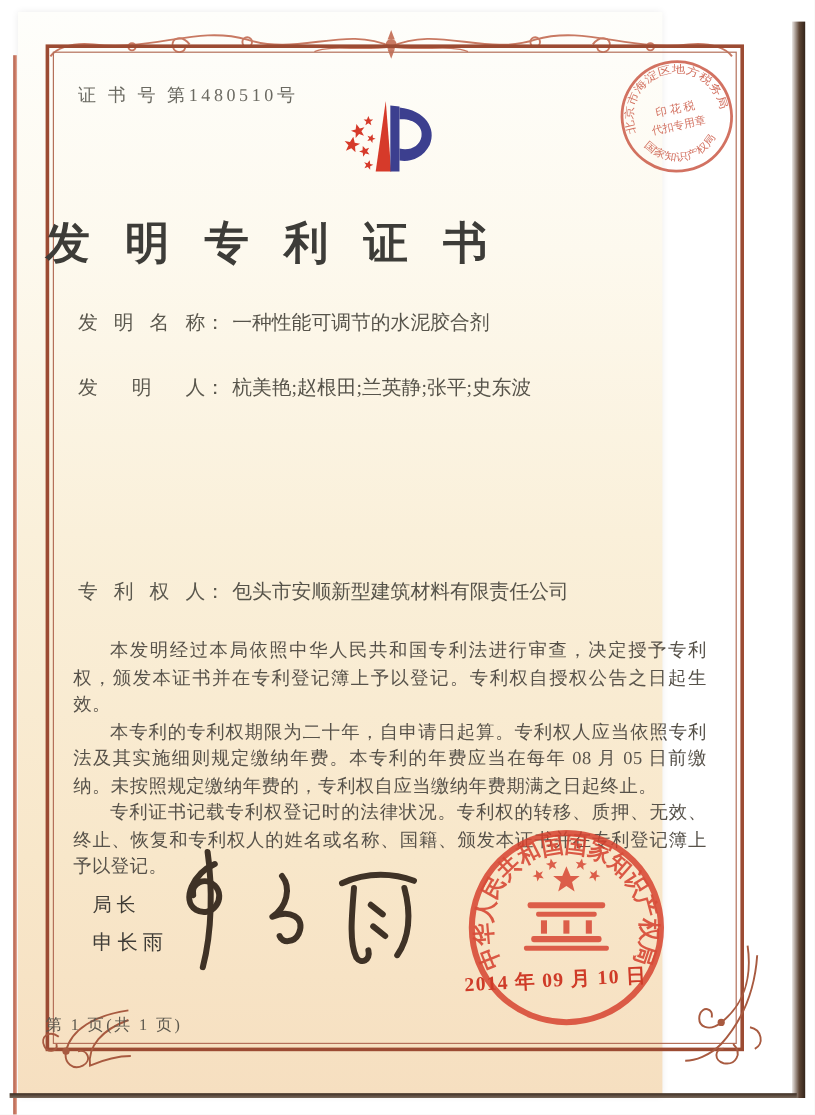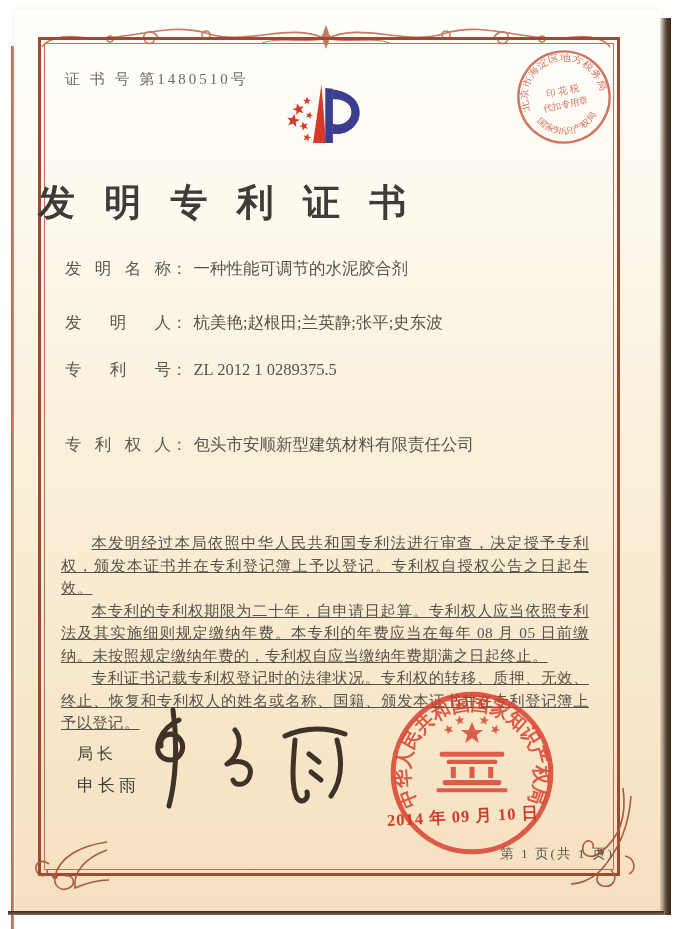--- a/index.html
+++ b/index.html
@@ -6,50 +6,50 @@
   .stage{position:relative;width:679px;height:929px;background:#ffffff;overflow:hidden;
          font-family:"Liberation Serif","DejaVu Serif",serif;}
   
   .edge-left{position:absolute;left:11px;top:46px;width:3px;height:883px;
     background:linear-gradient(to right,#b4604c,#d98e77);}
   .edge-right{position:absolute;left:660px;top:18px;width:11px;height:897px;
     background:linear-gradient(to right,rgba(120,95,75,.15),#5e4636 55%,#33241a);}
   .edge-bottom{position:absolute;left:8px;top:911px;width:656px;height:4px;
     background:linear-gradient(to bottom,#3a2b20,#7a6a5c);}
   
-  .paper{position:absolute;left:15px;top:10px;width:647px;height:903px;
+  .paper{position:absolute;left:15px;top:10px;width:537px;height:903px;
     background:linear-gradient(to bottom,#fefefb 0%,#fdf9ee 22%,#faf0da 48%,#f8e7ca 78%,#f6dfc0 100%);
     box-shadow:0 0 6px rgba(0,0,0,.08);}
   .frame{position:absolute;left:23px;top:27px;width:576px;height:833px;
     border:3px solid #9c4b33;}
   .frame::after{content:"";position:absolute;inset:3px;border:1px solid #b4705a;}
   .ornament-top{position:absolute;left:23px;top:3px;width:576px;height:42px;}
   .flourish{position:absolute;}
   .cert-number{position:absolute;left:50px;top:60px;font-size:15px;letter-spacing:3px;
     color:#6b6a62;}
   .logo{position:absolute;left:263px;top:68px;}
   .title{position:absolute;left:23px;top:168px;width:582px;text-align:left;
     font-size:37px;font-weight:600;color:#3d3c38;letter-spacing:10px;}
   .field{position:absolute;left:50px;font-size:16.5px;color:#5b584e;white-space:nowrap;}
   .flabel{display:inline-block;width:106px;text-align:justify;text-align-last:justify;}
   .fcolon{margin-right:6px;}
   .fvalue{color:#56534a;}
-  .row1{top:248px}.row2{top:302px}.row3{top:349px}.row4{top:396px}.row5{top:424px}.row6{top:492px}
+  .row1{top:248px}.row2{top:302px}.row3{top:349px}.row4{top:396px}.row5{top:472px}.row6{top:492px}
   .paras{position:absolute;left:46px;top:522px;width:528px;font-size:15.3px;
     line-height:22.5px;color:#57524a;text-align:justify;letter-spacing:.4px;}
-  .paras p{margin:0;text-indent:2em;text-decoration:underline;}
+  .paras p{margin:0;text-indent:2em;}
   .signer{position:absolute;left:62px;color:#403d37;letter-spacing:4px;}
   .signer-title{top:734px;font-size:16px;text-align:right;}
   .signer-name{top:764px;font-size:17px;}
   .signature{position:absolute;left:120px;top:694px;}
   .seal{position:absolute;left:361px;top:667px;opacity:.93;}
   .seal-date{position:absolute;left:372px;top:796px;font-size:16.5px;font-weight:bold;
     color:#cf3b28;letter-spacing:1px;transform:rotate(-3deg);white-space:nowrap;}
   .tax-stamp{position:absolute;left:496px;top:34px;transform:rotate(-12deg);opacity:.8;}
-  .footer{position:absolute;left:23px;top:835px;width:576px;text-align:right;
+  .footer{position:absolute;left:23px;top:835px;width:576px;text-align:left;
     font-size:13.5px;color:#5c584e;letter-spacing:2px;}
 </style>
 </head>
 <body>
 
 <div class="stage">
 
   <svg width="0" height="0" style="position:absolute" aria-hidden="true">
     <defs>
       <path id="star5" d="M0,-10 L2.94,-3.09 L9.51,-3.09 L4.05,1.18 L5.88,8.09 L0,4 L-5.88,8.09 L-4.05,1.18 L-9.51,-3.09 L-2.94,-3.09 Z"></path>
@@ -117,23 +117,20 @@
     </svg>
 
     <div class="title">发 明 专 利 证 书</div>
 
     <div class="field row1">
       <span class="flabel">发明名称</span><span class="fcolon">：</span><span class="fvalue">一种性能可调节的水泥胶合剂</span>
     </div>
     <div class="field row2">
       <span class="flabel">发明人</span><span class="fcolon">：</span><span class="fvalue">杭美艳;赵根田;兰英静;张平;史东波</span>
     </div>
-    <div class="field row3">
-      <span class="flabel">专利号</span><span class="fcolon">：</span><span class="fvalue">ZL 2012 1 0289375.5</span>
-    </div>
     <div class="field row5">
       <span class="flabel">专利权人</span><span class="fcolon">：</span><span class="fvalue">包头市安顺新型建筑材料有限责任公司</span>
     </div>
 
     <div class="paras">
       <p>本发明经过本局依照中华人民共和国专利法进行审查，决定授予专利权，颁发本证书并在专利登记簿上予以登记。专利权自授权公告之日起生效。</p>
       <p>本专利的专利权期限为二十年，自申请日起算。专利权人应当依照专利法及其实施细则规定缴纳年费。本专利的年费应当在每年 08 月 05 日前缴纳。未按照规定缴纳年费的，专利权自应当缴纳年费期满之日起终止。</p>
       <p>专利证书记载专利权登记时的法律状况。专利权的转移、质押、无效、终止、恢复和专利权人的姓名或名称、国籍、颁发本证书并在专利登记簿上予以登记。</p>
     </div>
 

